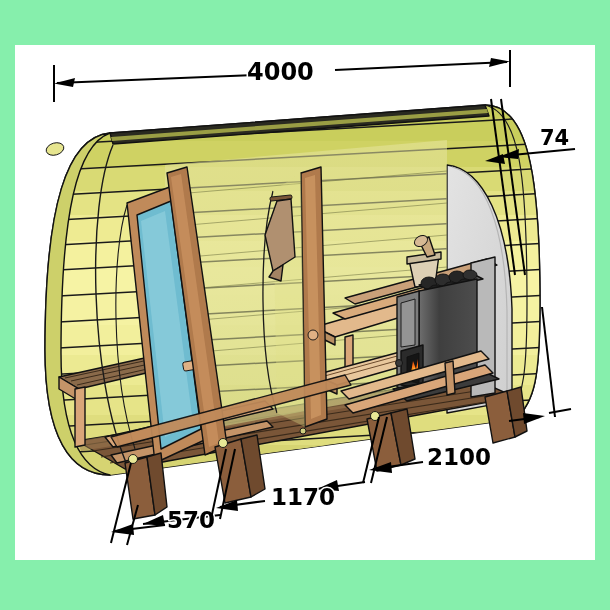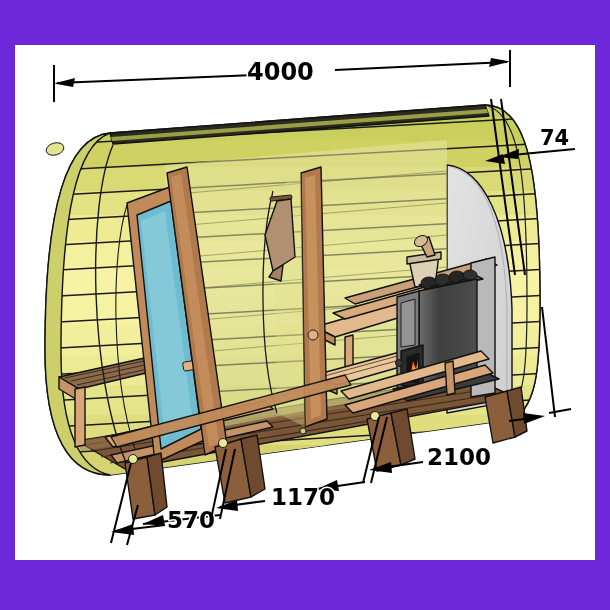--- a/index.html
+++ b/index.html
@@ -4,21 +4,21 @@
 <style>
   html, body {
     margin: 0;
     padding: 0;
     background: #000000;
   }
   #root {
     position: relative;
     width: 610px;
     height: 610px;
-    background: #6d28d9;
+    background: #86efac;
     overflow: hidden;
     font-family: "DejaVu Sans", sans-serif;
   }
   #canvas-area {
     position: absolute;
     left: 15px;
     top: 45px;
     width: 580px;
     height: 515px;
     background: #ffffff;

